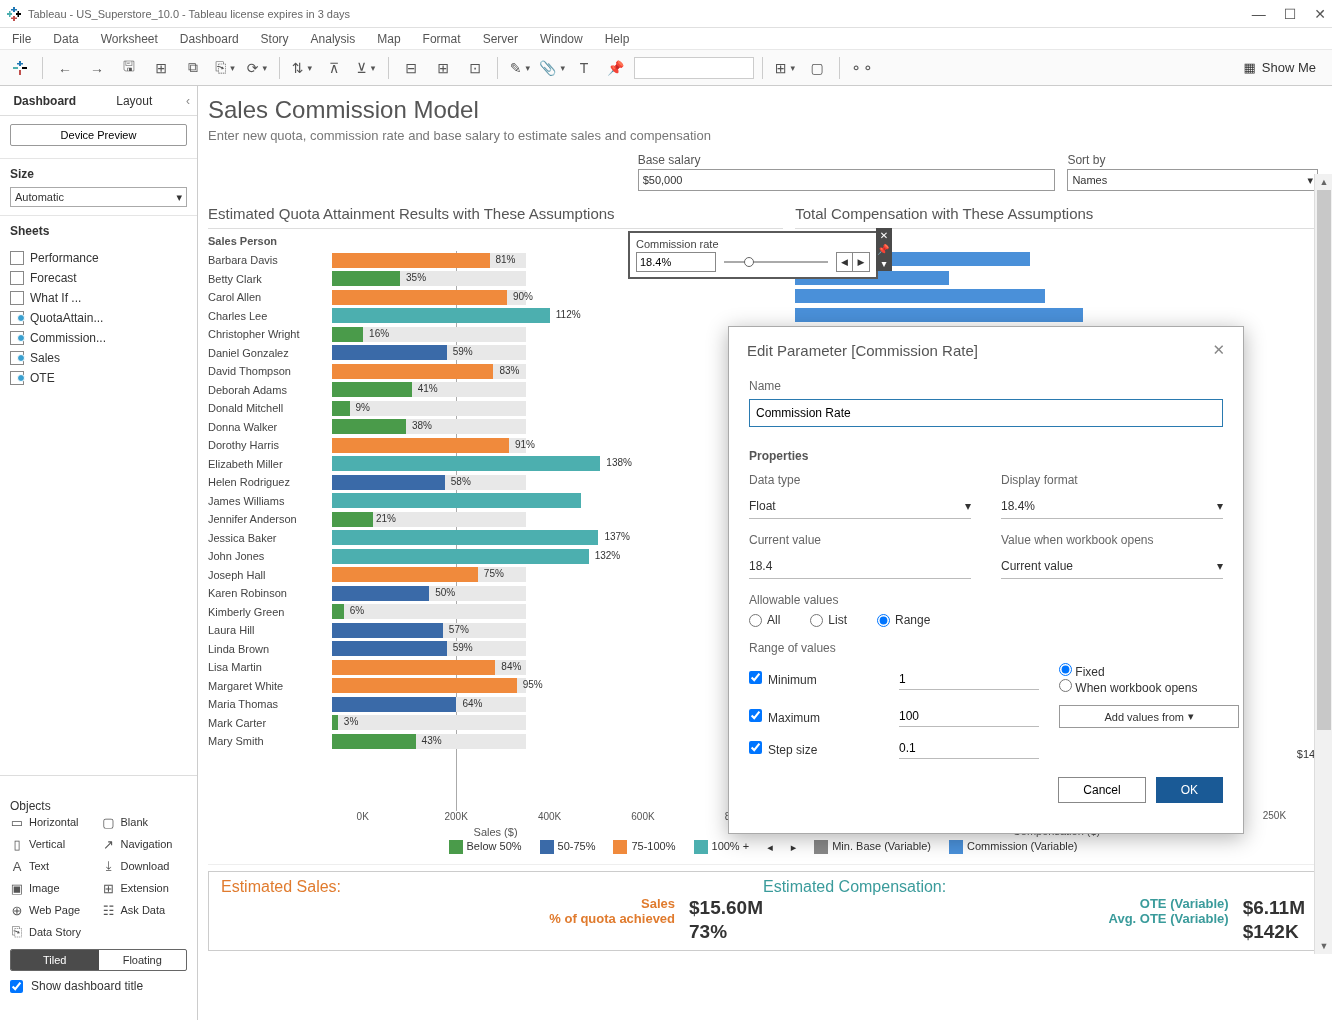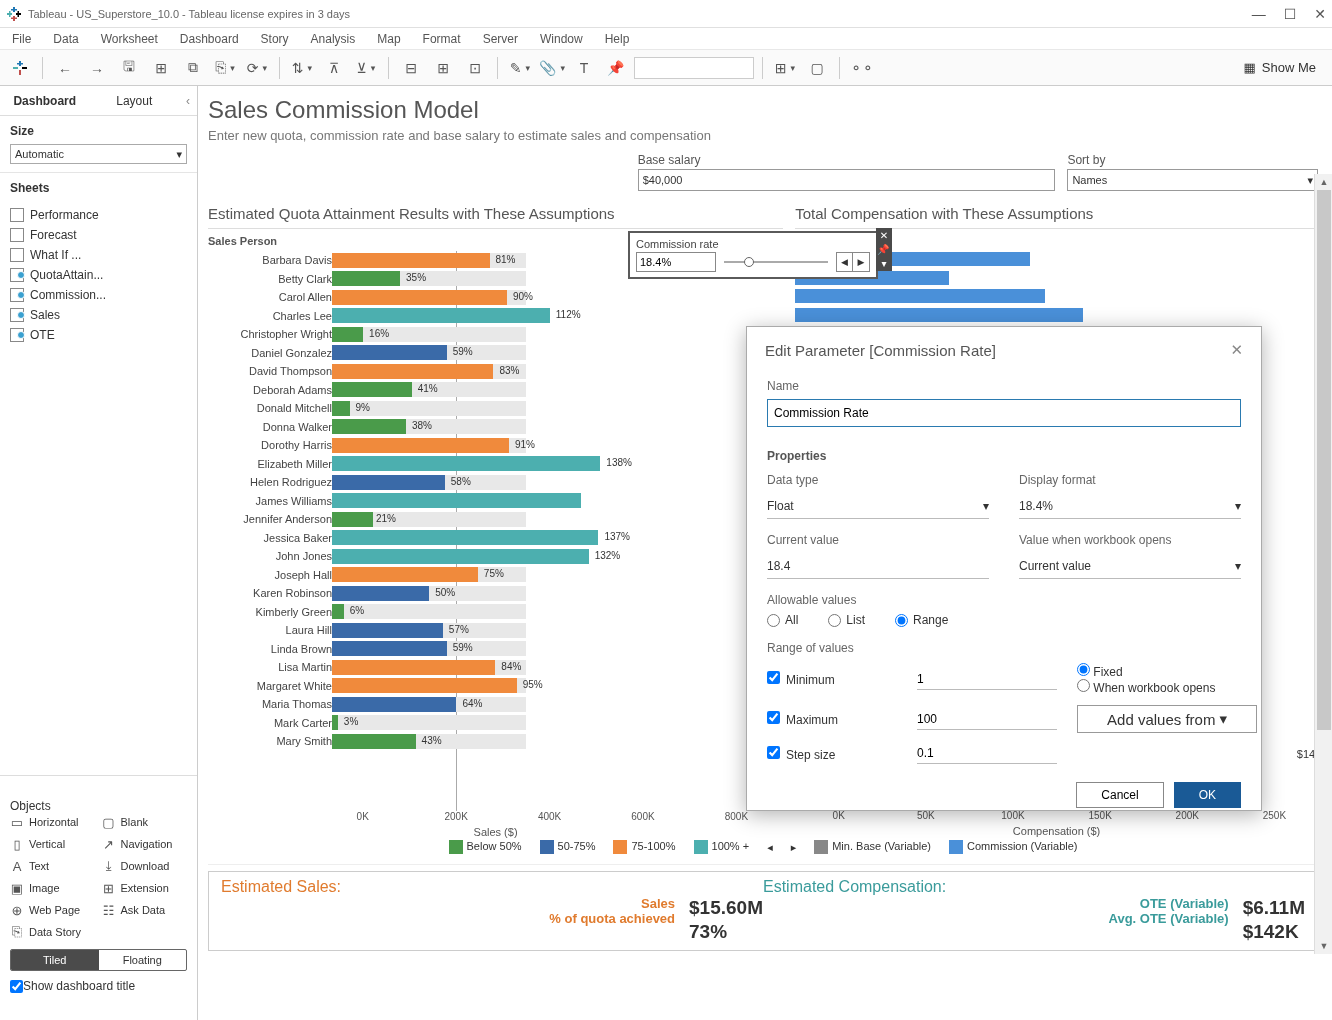--- a/index.html
+++ b/index.html
@@ -38,37 +38,37 @@
 .sheet-item { display: flex; align-items: center; gap: 6px; padding: 3px 0; font-size: 12px; }
 .sheet-icon { width: 14px; height: 14px; border: 1px solid #888; position: relative; }
 .sheet-icon.b::after { content:""; position:absolute; bottom:2px; right:-2px; width:6px; height:6px; background:#3aa0d0; border-radius:50%; border:1px solid #fff; }
 .objects { padding: 23px 10px; border-top: 1px solid #ddd; }
 .obj-grid { display: grid; grid-template-columns: 1fr 1fr; gap: 4px 6px; font-size: 11px; }
 .obj-item { display: flex; align-items: center; gap: 5px; padding: 2px 0; }
 .obj-icon { width: 14px; height: 14px; display:flex; align-items:center; justify-content:center; color:#555; font-size:13px; }
 .tile-toggle { display: flex; margin-top: 8px; border: 1px solid #666; border-radius: 2px; overflow: hidden; }
 .tile-toggle div { flex:1; text-align:center; padding:4px 0; font-size:11px; }
 .tile-toggle .sel { background:#4b4b4b; color:#fff; }
-.dash-title-check { display:flex; align-items:center; gap:0; padding:8px 0 4px; font-size:12px; }
+.dash-title-check { display:flex; align-items:center; gap:8px; padding:8px 0 4px; font-size:12px; }
 
 
 .content { flex: 1; position: relative; background: #fff; padding: 10px 14px 0 10px; overflow:hidden; }
 .dash-header h1 { font-size: 24px; font-weight: 400; color: #555; }
 .dash-header p { font-size: 13px; color: #777; margin-top: 4px; }
 .params-row { display: flex; gap: 12px; margin-top: 10px; align-items: flex-end; }
 .param { flex: 1; }
 .param-label { font-size: 12px; color: #555; margin-bottom: 2px; }
 .param-input { width: 100%; height: 22px; border: 1px solid #999; padding: 0 4px; font-size: 11px; background: #fff; display:flex; align-items:center; justify-content:space-between; }
 
 .viz-row { display: flex; gap: 12px; margin-top: 14px; height: 625px; }
 .viz { flex: 1; border: 0; }
 .viz-title { font-size: 15px; color: #555; font-weight: 400; padding-bottom: 6px; border-bottom: 1px solid #ddd; margin-bottom:2px; }
 .chart-area { position: relative; height: 560px; overflow:hidden; }
 .row-bar { display: flex; align-items:center; height: 18.5px; font-size: 11px; }
-.row-bar .lbl { width: 124px; text-align:right; color:#444; white-space:nowrap; overflow:hidden; }
+.row-bar .lbl { width: 124px; text-align:left; color:#444; white-space:nowrap; overflow:hidden; }
 .row-bar .barwrap { flex:1; position:relative; height:15px; background: #fff; }
 .row-bar .bar { height: 15px; display:flex; align-items:center; }
 .row-bar .pct { font-size:10px; color:#333; margin-left:4px; }
 .axis-line { position:absolute; top:0; bottom:0; width:1px; background:#aaa; }
 
 .x-axis { display:flex; font-size:10px; color:#555; padding-left:108px; }
 .x-axis span { flex:1; text-align:center; }
 .axis-label { text-align:center; font-size:11px; color:#555; padding-top:4px; }
 
 .legend { display:flex; align-items:center; gap:18px; justify-content:center; font-size:11px; padding:10px 0; border-bottom:1px solid #eee; }
@@ -91,38 +91,38 @@
 .float-param .ctrl { display:flex; align-items:center; gap:4px; margin-top:2px; }
 .float-param input[type=text] { width:80px; height:20px; border:1px solid #888; font-size:11px; padding:0 3px; }
 .float-param .track { flex:1; height:2px; background:#aaa; position:relative; margin:0 4px; }
 .float-param .knob { width:10px; height:10px; border:1px solid #666; border-radius:50%; background:#fff; position:absolute; top:-4px; left:20px; }
 .float-param .stepper { display:flex; border:1px solid #888; }
 .float-param .stepper div { width:16px; height:18px; display:flex; align-items:center; justify-content:center; font-size:9px; }
 .float-param .stepper div:first-child { border-right:1px solid #888; }
 .float-close { position:absolute; right:-16px; top:-5px; width:16px; background:#4a4a4a; color:#fff; display:flex; flex-direction:column; align-items:center; font-size:10px; gap:3px; padding:2px 0; }
 
 
-.overlay { position:absolute; left:548px; top:240px; width:516px; background:#fff; border:1px solid #aaa; box-shadow:0 4px 20px rgba(0,0,0,0.3); z-index:10; padding-bottom:2px; }
+.overlay { position:absolute; left:530px; top:240px; width:516px; background:#fff; border:1px solid #aaa; box-shadow:0 4px 20px rgba(0,0,0,0.3); z-index:10; padding-bottom:30px; }
 .dlg-title { display:flex; align-items:center; justify-content:space-between; padding:14px 18px 10px; font-size:15px; color:#555; }
 .dlg-body { padding: 10px 20px 0; }
 .dlg-label { font-size:12px; color:#666; margin-bottom:6px; }
 .dlg-input { width:100%; height:28px; border:1px solid #2a7ab0; padding:0 6px; font-size:12px; margin-bottom:14px; }
 .dlg-section { font-size:12px; color:#555; font-weight:600; margin:8px 0 10px; }
 .dlg-row { display:flex; gap:30px; margin-bottom:14px; }
 .dlg-col { flex:1; }
 .dlg-sel { width:100%; height:26px; border:none; border-bottom:1px solid #bbb; background:transparent; font-size:12px; color:#333; display:flex; align-items:center; justify-content:space-between; }
 .radio-row { display:flex; gap:30px; font-size:12px; margin-top:6px; }
 .radio-row label { display:flex; align-items:center; gap:5px; }
 .range-grid { display:grid; grid-template-columns: 130px 140px 1fr; gap:10px 20px; align-items:center; font-size:12px; margin-top:8px; }
 .range-grid input[type=checkbox] { margin-right:6px; }
 .range-val { border:none; border-bottom:1px solid #bbb; width:100%; font-size:12px; padding:3px 0; }
 .dlg-btns { display:flex; justify-content:flex-end; gap:10px; padding:18px 20px 0; }
 .btn { padding:5px 24px; font-size:12px; border:1px solid #888; background:#fff; }
 .btn.primary { background:#1a5a96; color:#fff; border-color:#1a5a96; }
-.add-values { border:1px solid #999; padding:4px 10px; font-size:15px; background:#fff; display:flex; align-items:center; justify-content:center; gap:4px; width:180px; }
+.add-values { border:1px solid #999; padding:4px 10px; font-size:11px; background:#fff; display:flex; align-items:center; justify-content:center; gap:4px; width:180px; }
 .fixed-radios { font-size:12px; display:flex; flex-direction:column; }
 
 .rscroll { position:absolute; right:0; top:88px; width:18px; height:780px; background:#f1f1f1; border-left:1px solid #ddd; }
 .rscroll .thumb { position:absolute; left:2px; width:14px; background:#c8c8c8; }
 .rscroll .arr { position:absolute; left:0; width:18px; height:16px; display:flex; align-items:center; justify-content:center; font-size:9px; color:#666; }
 
 .caret::after { content:"▾"; font-size:9px; color:#555; margin-left:4px; }
 .right-val { font-size:11px; color:#333; }
 .comp-bars { position:relative; height:560px; }
 .comp-row { height:18.5px; display:flex; align-items:center; }
@@ -213,20 +213,23 @@
 
 <div class="main">
 
   <div class="leftpanel">
     <div class="lp-tabs">
       <div class="tab active">Dashboard</div>
       <div class="tab">Layout</div>
       <div class="collapse">‹</div>
     </div>
     <div class="lp-section">
+      <button class="dev-preview">Device Preview</button>
+    </div>
+    <div class="lp-section">
       <div class="sh">Size</div>
       <div class="size-select">
           <span>Automatic</span>
           <span>▾</span>
         </div>
     </div>
     <div class="lp-section" style="border-bottom:none;padding-bottom:0;">
       <div class="sh">Sheets</div>
     </div>
     <div class="sheets-list" id="sheets-list">
@@ -322,21 +325,21 @@
     <div class="dash-header">
       <h1>Sales Commission Model</h1>
       <p>Enter new quota, commission rate and base salary to estimate sales and compensation</p>
     </div>
 
     <div class="params-row">
       <div class="param"></div>
       <div class="param">
         <div class="param-label">Base salary</div>
         <div class="param-input">
-            <span>$40,000</span>
+            <span>$50,000</span>
           </div>
       </div>
       <div class="param" style="flex:0.6">
         <div class="param-label">Sort by</div>
         <div class="param-input">
             <span>Names</span>
             <span>▾</span>
           </div>
       </div>
     </div>

